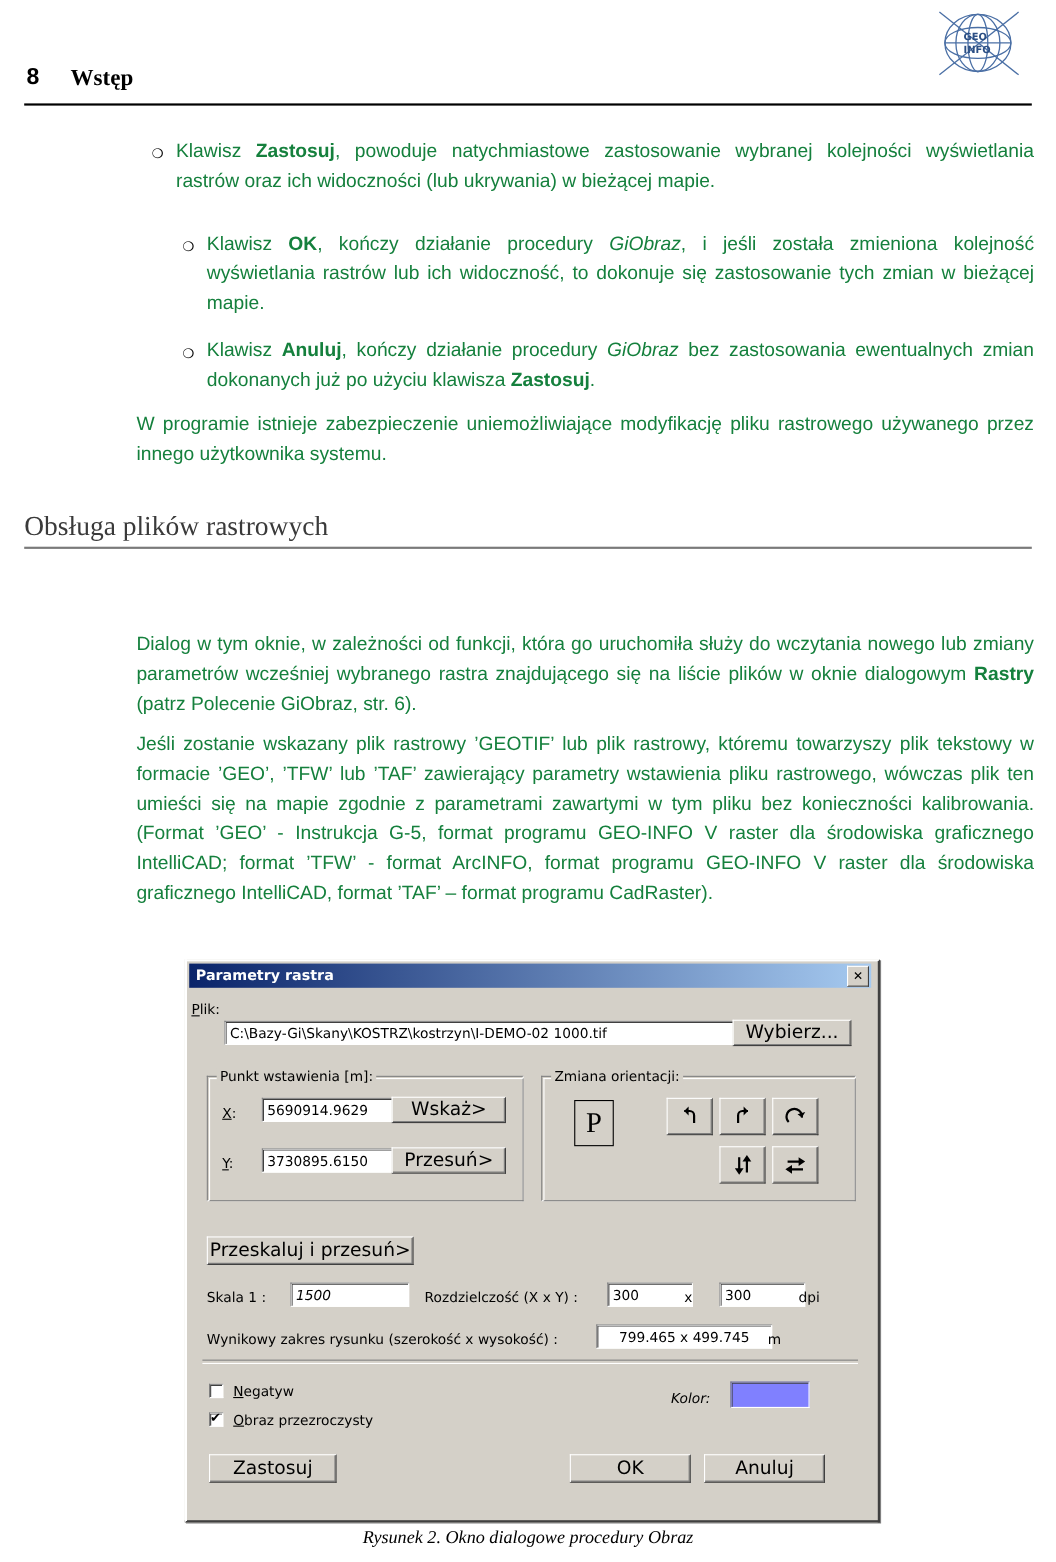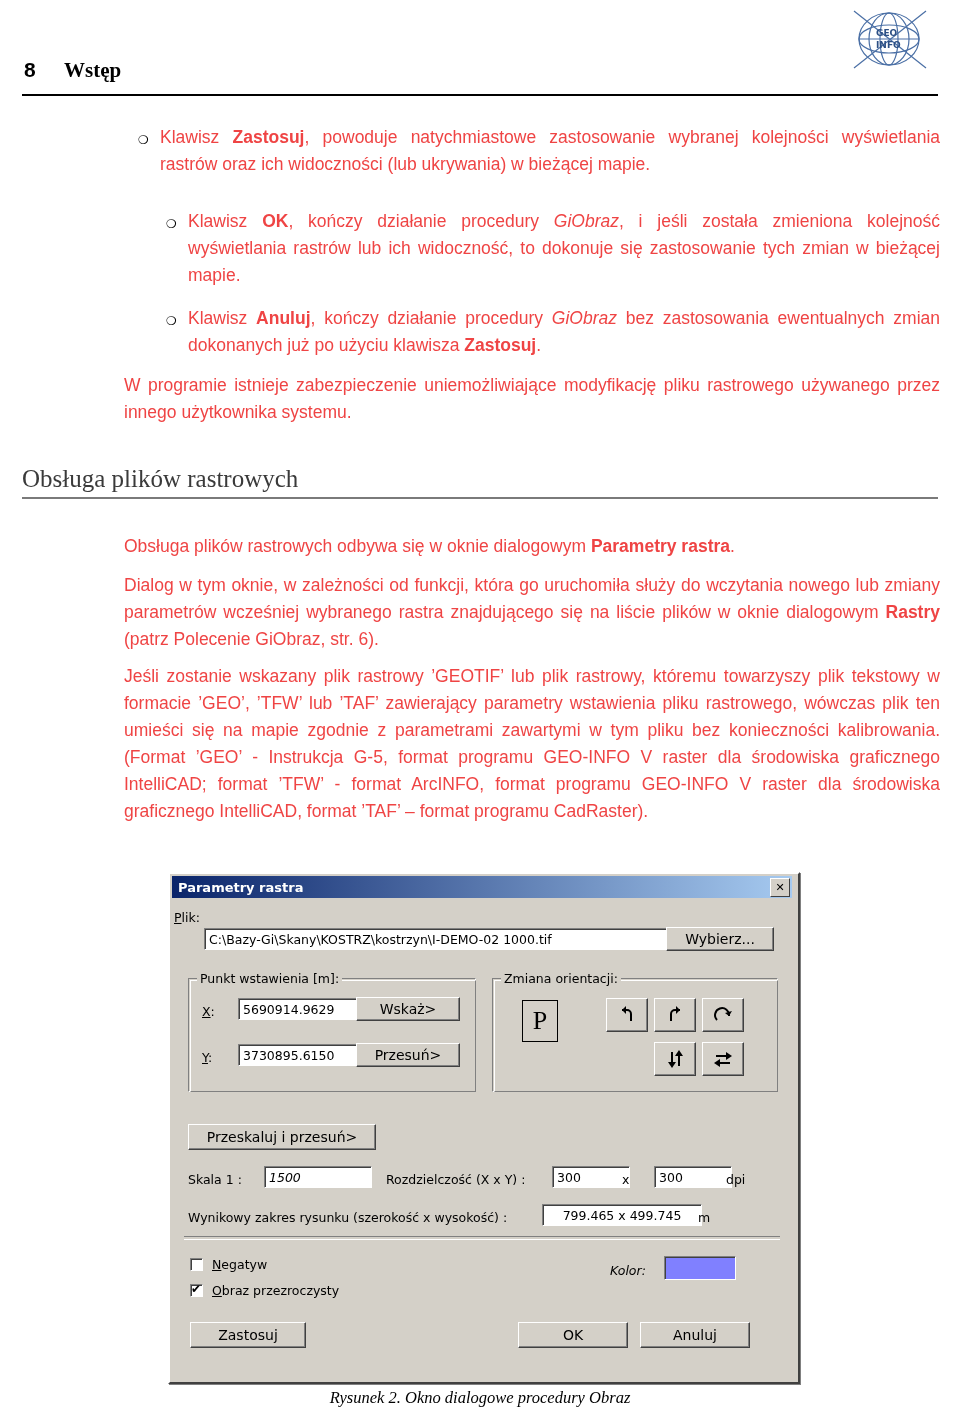--- a/index.html
+++ b/index.html
@@ -30,21 +30,21 @@
     font-family:"Liberation Serif", serif;
   }
   .logo{
     position:absolute;right:28px;top:6px;width:86px;height:74px;
   }
   p.para{
     margin:0;
     font-size:17.5px;
     line-height:27px;
     text-align:justify;
-    color:#ef4444;
+    color:#15803d;
   }
   .bullet-row{
     position:relative;
     padding-left:36px;
   }
   .bullet-mark{
     position:absolute;left:14px;top:3px;
     font-size:12px;
     font-family:"DejaVu Sans", sans-serif;
     line-height:27px;
@@ -100,21 +100,21 @@
     display:flex;align-items:center;
     padding-left:4px;font-size:12.5px;
     box-sizing:border-box;
     margin-left:16px;
   }
   .btn{
     position:absolute;background:#d4d0c8;
     border:1px solid #fff;border-right-color:#404040;border-bottom-color:#404040;
     box-shadow:inset -1px -1px 0 #808080;
     display:flex;align-items:center;justify-content:center;
-    font-size:14px;box-sizing:border-box;
+    font-size:17px;box-sizing:border-box;
   }
   .group{
     position:absolute;border:1px solid #fff;border-top-color:#808080;border-left-color:#808080;
     box-sizing:border-box;
   }
   .group::after{
     content:"";position:absolute;left:1px;top:1px;right:-1px;bottom:-1px;
     border:1px solid #fff;border-top-color:#fff;border-left-color:#fff;
     border-right-color:#808080;border-bottom-color:#808080;
     pointer-events:none;
@@ -200,23 +200,20 @@
 
   <div style="position:absolute;left:124px;top:372px;width:816px;">
     <p class="para">W programie istnieje zabezpieczenie uniemożliwiające modyfikację pliku rastrowego używanego przez innego użytkownika systemu.</p>
   </div>
 
   <div class="section-head">
     <div class="txt">Obsługa plików rastrowych</div>
     <div class="section-rule"></div>
   </div>
 
-  <div style="position:absolute;left:124px;top:533px;width:816px;">
-    <p class="para">Obsługa plików rastrowych odbywa się w oknie dialogowym <b>Parametry rastra</b>.</p>
-  </div>
 
   <div style="position:absolute;left:124px;top:572px;width:816px;">
     <p class="para">Dialog w tym oknie, w zależności od funkcji, która go uruchomiła służy do wczytania nowego lub zmiany parametrów wcześniej wybranego rastra znajdującego się na liście plików w oknie dialogowym <b>Rastry</b> (patrz Polecenie GiObraz, str. 6).</p>
   </div>
 
   <div style="position:absolute;left:124px;top:663px;width:816px;">
     <p class="para">Jeśli zostanie wskazany plik rastrowy ’GEOTIF’ lub plik rastrowy, któremu towarzyszy plik tekstowy w formacie ’GEO’, ’TFW’ lub ’TAF’ zawierający parametry wstawienia pliku rastrowego, wówczas plik ten umieści się na mapie zgodnie z parametrami zawartymi w tym pliku bez konieczności kalibrowania. (Format ’GEO’ - Instrukcja G-5, format programu GEO-INFO V raster dla środowiska graficznego IntelliCAD; format ’TFW’ - format ArcINFO, format programu GEO-INFO V raster dla środowiska graficznego IntelliCAD, format ’TAF’ – format programu CadRaster).</p>
   </div>
 
   <div class="dialog">

